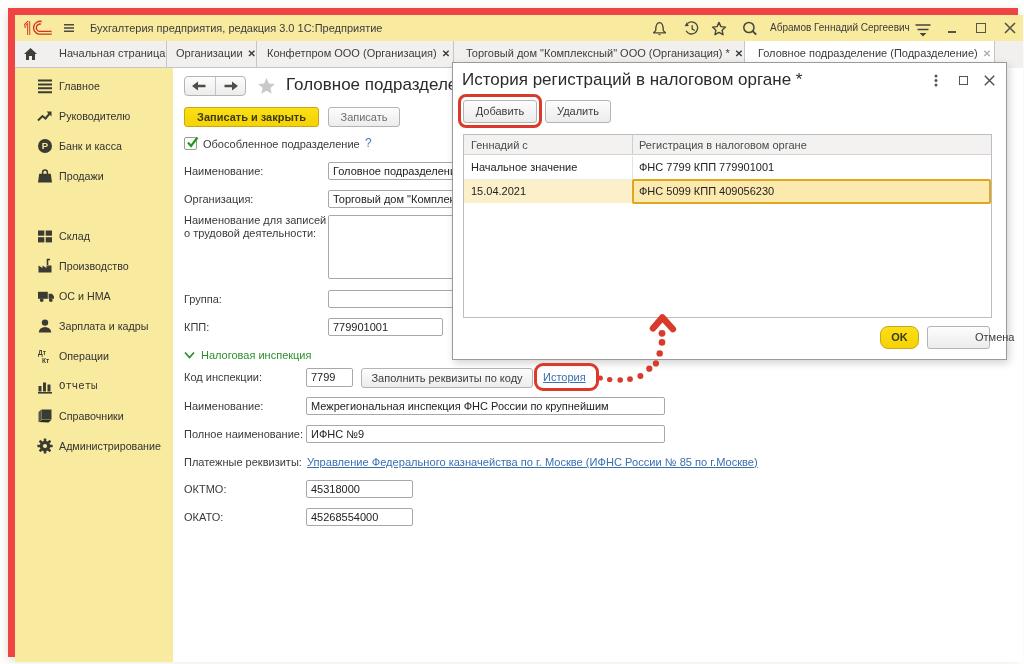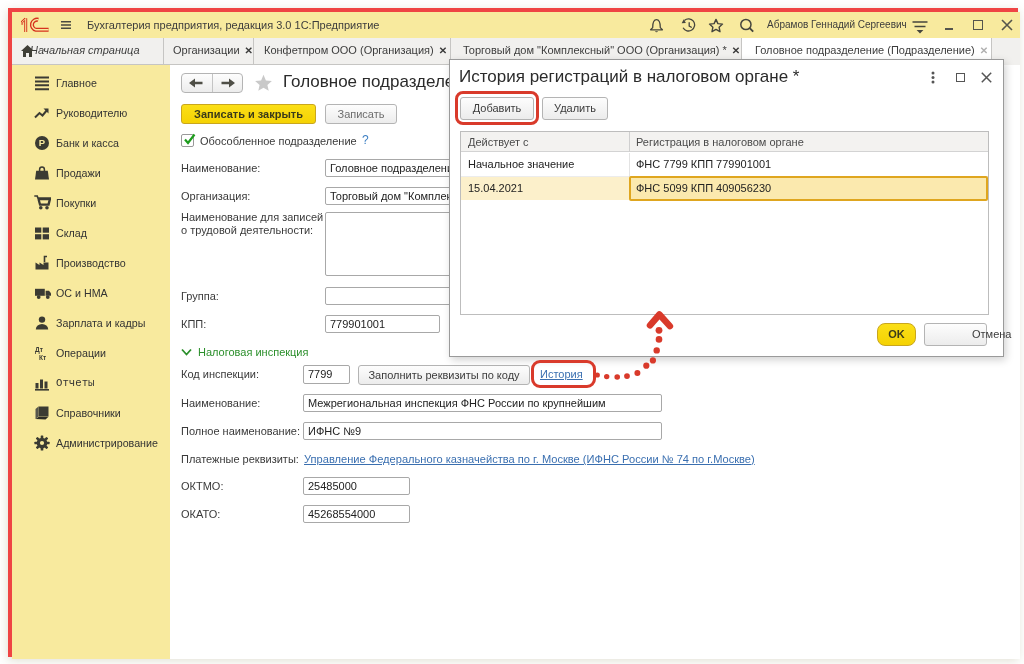--- a/index.html
+++ b/index.html
@@ -1,19 +1,19 @@
 <!DOCTYPE html>
 <html><head>
 <meta charset="utf-8">
 <style>
 * { margin:0; padding:0; box-sizing:border-box; }
 html,body { width:1024px; height:664px; background:#fff; font-family:"Liberation Sans",sans-serif; overflow:hidden; }
 #stage { position:absolute; left:0; top:0; width:1024px; height:664px; }
 .abs { position:absolute; }
-#win { left:8px; top:8px; width:1010px; height:649px; border:4px solid #ef4444; box-shadow:0 3px 10px rgba(120,110,60,.25); background:#fff; }
+#win { left:8px; top:8px; width:1010px; height:649px; border:7px solid #ef4444; box-shadow:0 3px 10px rgba(120,110,60,.25); background:#fff; }
 #titlebar { left:0; top:0; width:1008px; height:26px; background:#f8ea9e; }
 #tabbar { left:0; top:26px; width:1008px; height:27px; background:#f1f0ee; }
 .tab { position:absolute; top:0; height:27px; background:#f1f0ee; border-right:1px solid #c6c5c3; border-bottom:1px solid #c6c5c3; color:#3c3c3c; font-size:11px; line-height:25px; white-space:nowrap; }
 .tab .x { color:#3a3a3a; font-size:10px; font-weight:bold; margin-left:5px; }
 .tab.active { background:#fff; border-right:1px solid #c6c5c3; border-bottom:1px solid #fff; }
 .tab.active .x { color:#b0b0b0; }
 #sidebar { left:0; top:53px; width:158px; height:594px; background:#f8ea9e; }
 .sideitem { position:absolute; left:0; width:158px; height:30px; color:#333; font-size:10.7px; line-height:30px; }
 .sideitem .lbl { position:absolute; left:44px; top:0; }
 
@@ -79,21 +79,21 @@
    <div class="abs" style="left:961px;top:8px;width:10px;height:10px;border:1.6px solid #55554d"></div>
    <svg class="abs" style="left:989px;top:7px" width="12" height="12" viewBox="0 0 12 12">
           <path d="M1 1 L11 11 M11 1 L1 11" stroke="#55554d" stroke-width="1.6"></path>
         </svg>
   </div>
   <div id="tabbar" class="abs">
    <div class="tab" style="left:0;width:152px;">
     <svg class="abs" style="left:9px;top:7px" width="13" height="12" viewBox="0 0 13 12">
             <path d="M6.5 0 L13 6 L11 6 L11 12 L8 12 L8 8 L5 8 L5 12 L2 12 L2 6 L0 6 Z" fill="#3f3f37"></path>
           </svg>
-    <span style="margin-left:18px;font-style:italic;">Начальная страница</span>
+    <span style="margin-left:44px;">Начальная страница</span>
    </div>
    <div class="tab" style="left:152px;width:90px;"><span style="margin-left:9px;">Организации</span><span class="x">✕</span></div>
    <div class="tab" style="left:242px;width:197px;"><span style="margin-left:10px;">Конфетпром ООО (Организация)</span><span class="x">✕</span></div>
    <div class="tab" style="left:439px;width:291px;"><span style="margin-left:12px;">Торговый дом "Комплексный" ООО (Организация) *</span><span class="x">✕</span></div>
    <div class="tab active" style="left:730px;width:250px;"><span style="margin-left:13px;">Головное подразделение (Подразделение)</span><span class="x">✕</span></div>
   </div>
   <div id="sidebar" class="abs">
    <div class="sideitem" style="top:3px;">
           <svg width="16" height="16" viewBox="0 0 16 16">
             <g stroke="#3b3b33" stroke-width="2">
@@ -115,29 +115,20 @@
             <text x="8" y="11.4" font-size="9.5" font-weight="bold" fill="#f8ea9e" text-anchor="middle" font-family="Liberation Sans">P</text>
           </svg>
           <span class="lbl">Банк и касса</span>
         </div>
    <div class="sideitem" style="top:93px;">
           <svg width="16" height="16" viewBox="0 0 16 16">
             <path d="M2.2 5.8 h11.6 l1.2 8.7 h-14 Z" fill="#3b3b33"></path>
             <path d="M5.6 6.5 V4.4 a2.4 2.4 0 0 1 4.8 0 V6.5" fill="none" stroke="#3b3b33" stroke-width="1.5"></path>
           </svg>
           <span class="lbl">Продажи</span>
-        </div>
-   <div class="sideitem" style="top:123px;">
-          <svg width="17" height="16" viewBox="0 0 17 16">
-            <path d="M0.3 1 H3.2 L4 3.2 H16.5 L14.8 10 H5.8 L4.2 4" fill="none" stroke="#3b3b33" stroke-width="1.7"></path>
-            <path d="M5 4.4 H15.5 L14.2 9.2 H6.2 Z" fill="none" stroke="#3b3b33" stroke-width="1.6"></path>
-            <circle cx="6.8" cy="12.8" r="1.8" fill="#3b3b33"></circle>
-            <circle cx="13" cy="12.8" r="1.8" fill="#3b3b33"></circle>
-          </svg>
-          <span class="lbl">Покупки</span>
         </div>
    <div class="sideitem" style="top:153px;">
           <svg width="16" height="16" viewBox="0 0 16 16">
             <g fill="#3b3b33">
               <rect x="1" y="2.5" width="6.3" height="5.2"></rect>
               <rect x="8.7" y="2.5" width="6.3" height="5.2"></rect>
               <rect x="1" y="9.2" width="6.3" height="5.2"></rect>
               <rect x="8.7" y="9.2" width="6.3" height="5.2"></rect>
             </g>
           </svg>
@@ -249,23 +240,23 @@
    <div class="label" style="left:28px;top:281px;color:#2b8f2b;">Налоговая инспекция</div>
    <div class="label" style="left:11px;top:303px;">Код инспекции:</div>
    <div class="input" style="left:133px;top:299.5px;width:47px;height:19px;line-height:17px;">7799</div>
    <div class="btn" style="left:188px;top:299.5px;width:172px;height:20px;line-height:18px;">Заполнить реквизиты по коду</div>
    <div class="abs link" style="left:370px;top:303px;font-size:11px;">История</div>
    <div class="label" style="left:11px;top:332px;">Наименование:</div>
    <div class="input" style="left:133px;top:328.5px;width:359px;height:18px;">Межрегиональная инспекция ФНС России по крупнейшим</div>
    <div class="label" style="left:11px;top:360px;">Полное наименование:</div>
    <div class="input" style="left:133px;top:356.5px;width:359px;height:18px;">ИФНС №9</div>
    <div class="label" style="left:11px;top:388px;">Платежные реквизиты:</div>
-   <div class="abs link" style="left:134px;top:388px;font-size:11.1px;white-space:nowrap;">Управление Федерального казначейства по г. Москве (ИФНС России № 74 по г.Москве)</div>
+   <div class="abs link" style="left:134px;top:388px;font-size:11.1px;white-space:nowrap;">Управление Федерального казначейства по г. Москве (ИФНС России № 85 по г.Москве)</div>
    <div class="label" style="left:11px;top:415px;">ОКТМО:</div>
-   <div class="input" style="left:133px;top:411.5px;width:107px;height:18px;">25485000</div>
+   <div class="input" style="left:133px;top:411.5px;width:107px;height:18px;">45318000</div>
    <div class="label" style="left:11px;top:443px;">ОКАТО:</div>
    <div class="input" style="left:133px;top:439.5px;width:107px;height:18px;">45268554000</div>
   </div>
   <div id="dialog" class="abs">
    <div class="abs" style="left:9px;top:7px;font-size:17px;color:#2b2b2b;white-space:nowrap;">История регистраций в налоговом органе *</div>
    <svg class="abs" style="left:481px;top:11px" width="4" height="13" viewBox="0 0 4 13">
           <g fill="#555">
             <circle cx="2" cy="2" r="1.5"></circle>
             <circle cx="2" cy="6.5" r="1.5"></circle>
             <circle cx="2" cy="11" r="1.5"></circle>
@@ -274,21 +265,21 @@
    <div class="abs" style="left:506px;top:12.5px;width:9px;height:9px;border:1.4px solid #555;"></div>
    <svg class="abs" style="left:531px;top:11.5px" width="11" height="11" viewBox="0 0 11 11">
           <path d="M0.8 0.8 L10.2 10.2 M10.2 0.8 L0.8 10.2" stroke="#555" stroke-width="1.5"></path>
         </svg>
    <div class="btn" style="left:10px;top:37px;width:74px;height:23px;line-height:21px;">Добавить</div>
    <div class="btn" style="left:92px;top:37px;width:66px;height:23px;line-height:21px;">Удалить</div>
    <div class="redbox" style="left:5px;top:31px;width:84px;height:33.5px;"></div>
    <div class="abs" style="left:10px;top:71px;width:529px;height:184px;border:1px solid #bdbdbd;background:#fff;">
     <div class="abs" style="left:0;top:0;width:527px;height:20px;background:#f3f2f0;border-bottom:1px solid #d3d3d3;"></div>
     <div class="abs" style="left:168px;top:0;width:1px;height:20px;background:#cfcfcf;"></div>
-    <div class="abs" style="left:7px;top:0;height:20px;line-height:20px;font-size:11px;color:#4a4a4a;">Действует с</div>
+    <div class="abs" style="left:7px;top:0;height:20px;line-height:20px;font-size:11px;color:#4a4a4a;">Геннадий с</div>
     <div class="abs" style="left:175px;top:0;height:20px;line-height:20px;font-size:11px;color:#4a4a4a;">Регистрация в налоговом органе</div>
     <div class="abs" style="left:168px;top:21px;width:1px;height:47px;background:#e3e3e3;"></div>
     <div class="abs" style="left:0;top:44px;width:527px;height:1px;background:#ececec;"></div>
     <div class="abs" style="left:7px;top:21px;height:23px;line-height:23px;font-size:11px;color:#222;text-align:center;">Начальное значение</div>
     <div class="abs" style="left:175px;top:21px;height:23px;line-height:23px;font-size:11px;color:#222;">ФНС 7799 КПП 779901001</div>
     <div class="abs" style="left:0;top:45px;width:527px;height:23px;background:#fcf0cb;"></div>
     <div class="abs" style="left:7px;top:45px;height:23px;line-height:23px;font-size:11px;color:#222;">15.04.2021</div>
     <div class="abs" style="left:168px;top:44px;width:359px;height:25px;background:#fbe9ae;border:2px solid #dfa61f;border-radius:2px;"></div>
     <div class="abs" style="left:175px;top:45px;height:23px;line-height:23px;font-size:11px;color:#222;">ФНС 5099 КПП 409056230</div>
    </div>

